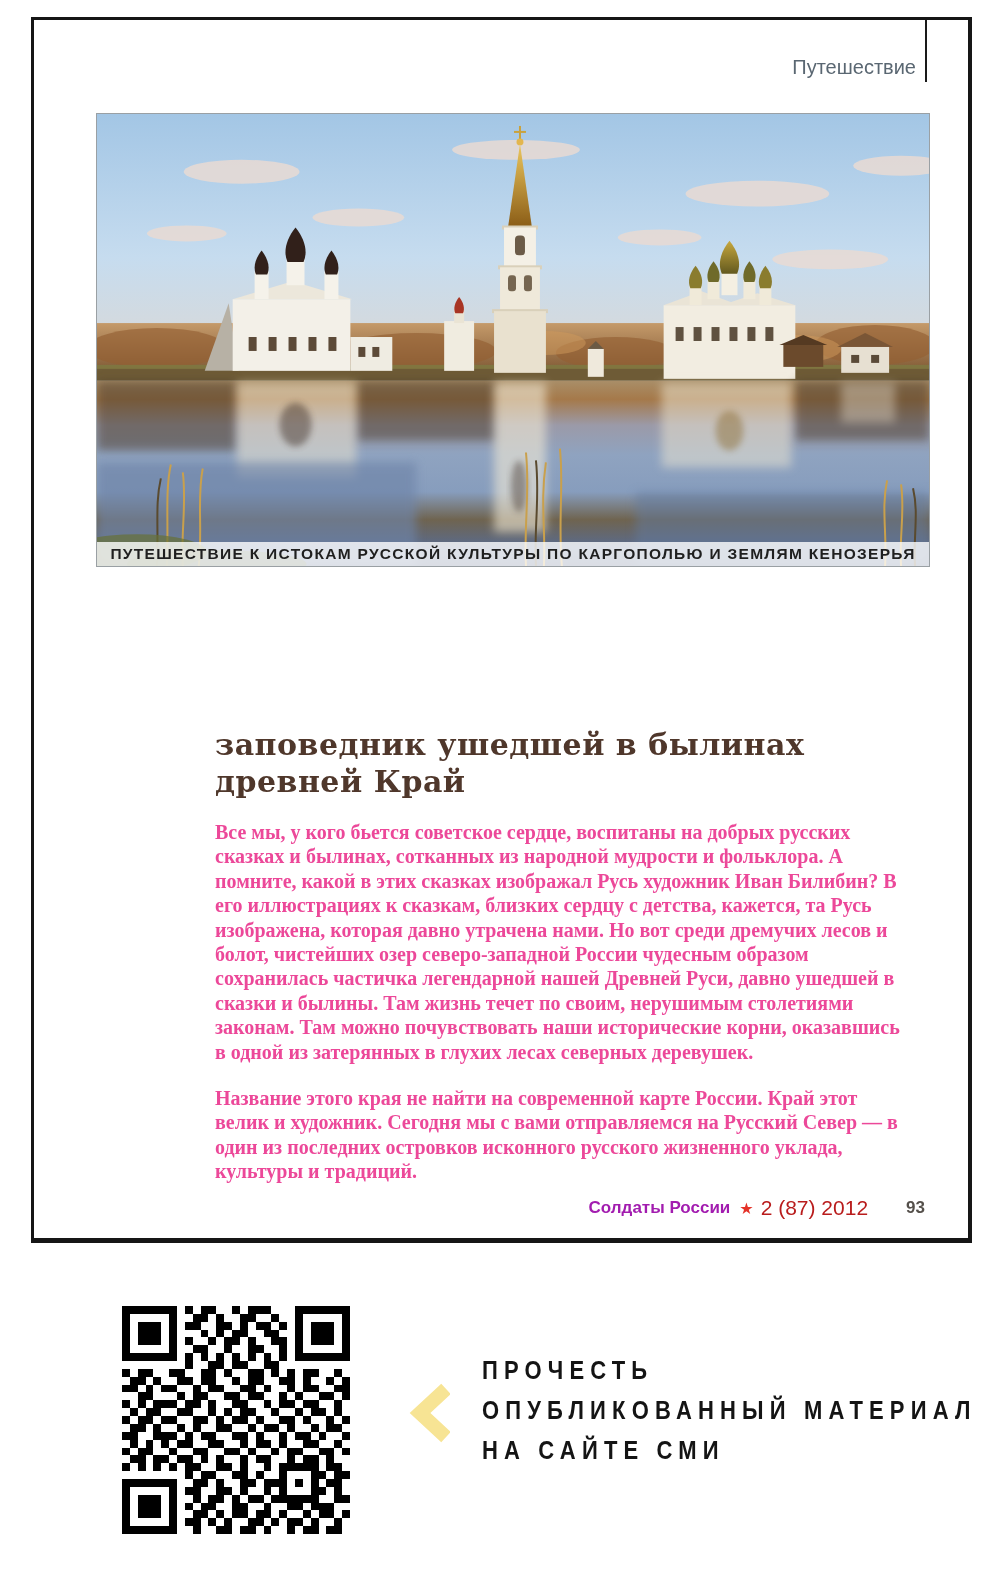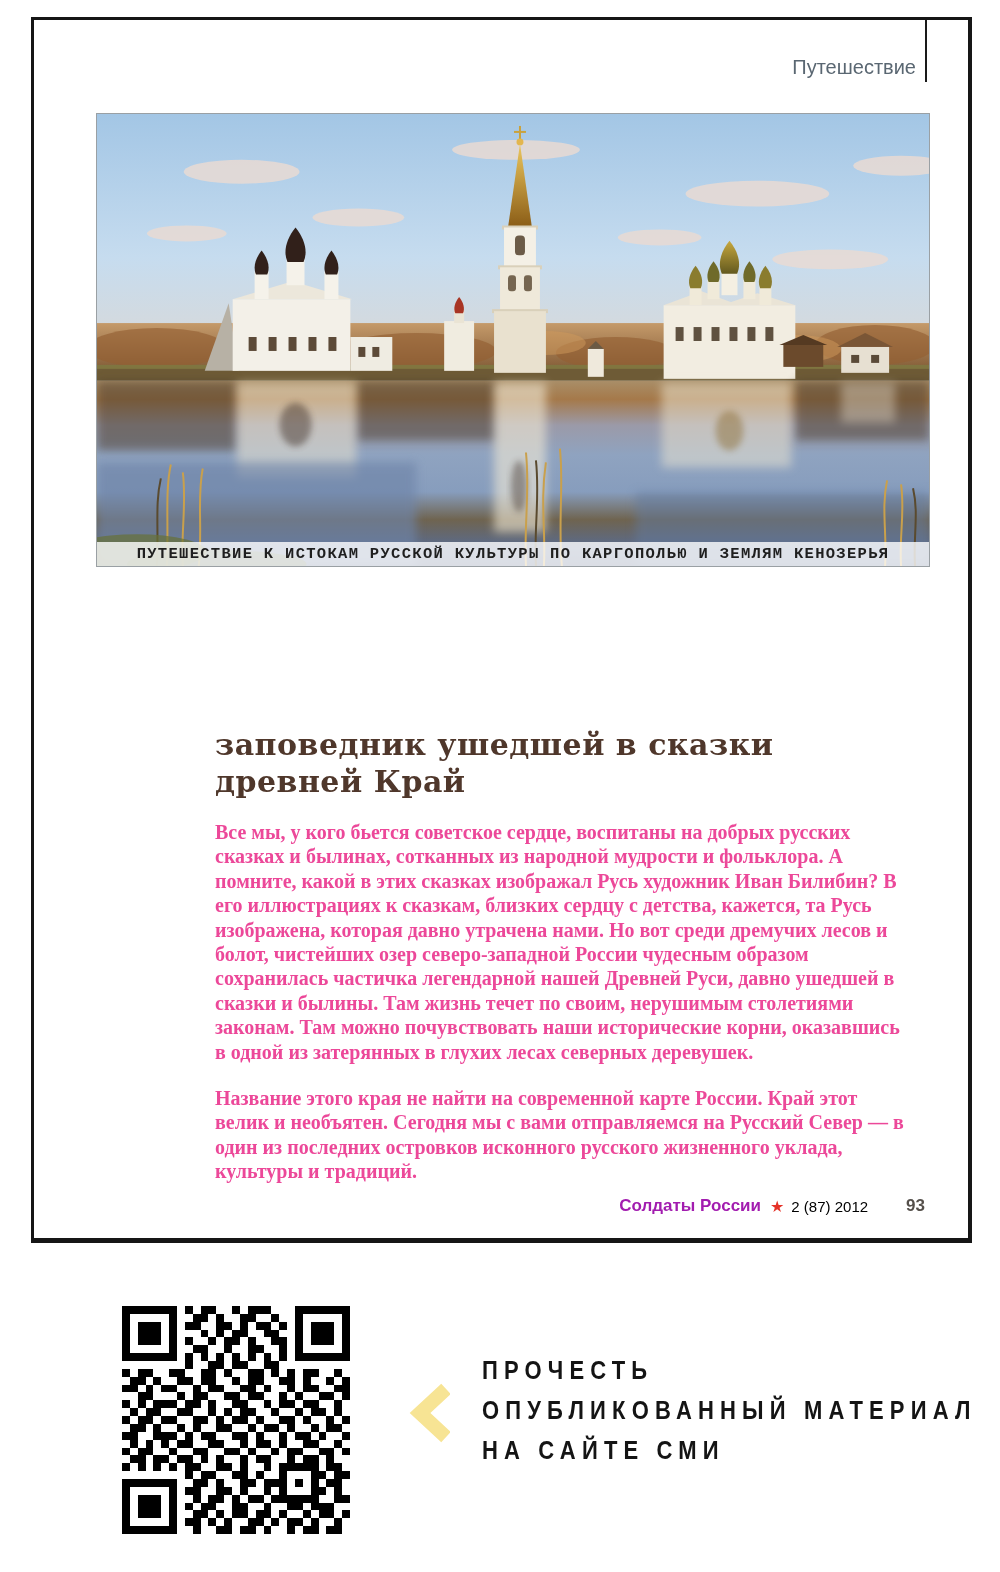--- a/index.html
+++ b/index.html
@@ -10,21 +10,21 @@
   .page{position:absolute;left:31px;top:17px;width:934px;height:1218px;background:#fff;
         border-style:solid;border-color:#161616;border-width:3px 4px 5px 3px;box-sizing:content-box;}
   .page-inner{position:absolute;left:0;top:0;width:934px;height:1196px;}
 
   .section-label{position:absolute;top:36px;right:52px;font-size:20px;color:#5a6772;
                  font-family:"Liberation Sans",sans-serif;}
   .header-rule{position:absolute;left:891px;top:0;width:2px;height:62px;background:#1a1a1a;}
 
   
   .hero{position:absolute;left:62px;top:93px;width:834px;height:454px;border:1px solid #9aa0a4;
-        box-sizing:border-box;overflow:hidden;font-family:Liberation Mono, monospace;}
+        box-sizing:border-box;overflow:hidden;}
   .hero svg{display:block;width:100%;height:100%;}
   .hero-caption{position:absolute;left:0;right:0;bottom:0;height:24px;background:rgba(255,255,255,.8);
         display:flex;align-items:center;justify-content:center;font-size:15.5px;font-weight:bold;
         letter-spacing:1.3px;color:#1f1f1f;white-space:nowrap;}
 
   
   .article-title{position:absolute;left:58px;top:578px;font-family:"DejaVu Serif",serif;
         font-weight:bold;font-size:94px;line-height:1;letter-spacing:-3px;color:#7a4f2e;white-space:nowrap;}
   @supports ((-webkit-background-clip:text) or (background-clip:text)){
     .article-title{
@@ -38,21 +38,21 @@
 
   
   .body-copy{position:absolute;left:181px;top:800px;width:690px;font-family:"Liberation Serif",serif;
         font-weight:bold;font-size:20px;line-height:24.4px;color:#ec4899;}
   .body-copy p{margin:0 0 22px 0;}
 
   
   .page-footer{position:absolute;top:1176px;right:43px;display:flex;align-items:center;white-space:nowrap;}
   .footer-magazine{font-family:Liberation Sans, sans-serif;font-weight:bold;font-size:17px;color:#a21caf;}
   .footer-star{font-size:16px;color:#e53228;margin:0 7px 0 9px;}
-  .footer-issue{font-size:15px;color:#000000;}
+  .footer-issue{font-size:21px;color:#b91c1c;}
   .footer-pagenum{font-size:17px;font-weight:bold;color:#55504b;margin-left:38px;}
 
   
   .qr-grid{position:absolute;left:122px;top:1306px;width:228px;height:228px;display:grid;
         grid-template-columns:repeat(29,1fr);grid-template-rows:repeat(29,1fr);background:#fff;}
   .qr-grid div{background:#fff;}
   .qr-grid div.qr-on{background:#000;}
 
   .chevron{position:absolute;left:406px;top:1383px;width:44px;height:60px;}
 
@@ -259,27 +259,27 @@
               <path d="M820 454 C818 424 824 402 818 376"></path>
             </g>
             <ellipse cx="40" cy="440" rx="70" ry="18" fill="#667036" opacity=".7"></ellipse>
             <ellipse cx="120" cy="452" rx="90" ry="14" fill="#586630" opacity=".6"></ellipse>
           </g>
         </svg>
         <div class="hero-caption">ПУТЕШЕСТВИЕ К ИСТОКАМ РУССКОЙ КУЛЬТУРЫ ПО КАРГОПОЛЬЮ И ЗЕМЛЯМ КЕНОЗЕРЬЯ</div>
       </div>
 
       <div class="article-subtitle">
-        <div>заповедник ушедшей в сказки</div>
+        <div>заповедник ушедшей в былинах</div>
         <div>древней Край</div>
       </div>
 
       <div class="body-copy">
         <p>Все мы, у кого бьется советское сердце, воспитаны на добрых русских сказках и былинах, сотканных из народной мудрости и фольклора. А помните, какой в этих сказках изображал Русь художник Иван Билибин? В его иллюстрациях к сказкам, близких сердцу с детства, кажется, та Русь изображена, которая давно утрачена нами. Но вот среди дремучих лесов и болот, чистейших озер северо-западной России чудесным образом сохранилась частичка легендарной нашей Древней Руси, давно ушедшей в сказки и былины. Там жизнь течет по своим, нерушимым столетиями законам. Там можно почувствовать наши исторические корни, оказавшись в одной из затерянных в глухих лесах северных деревушек.</p>
-        <p>Название этого края не найти на современной карте России. Край этот велик и необъятен. Сегодня мы с вами отправляемся на Русский Север — в один из последних островков исконного русского жизненного уклада, культуры и традиций.</p>
+        <p>Название этого края не найти на современной карте России. Край этот велик и художник. Сегодня мы с вами отправляемся на Русский Север — в один из последних островков исконного русского жизненного уклада, культуры и традиций.</p>
       </div>
 
       <div class="page-footer">
         <span class="footer-magazine">Солдаты России</span>
         <span class="footer-star">★</span>
         <span class="footer-issue">2 (87) 2012</span>
         <span class="footer-pagenum">93</span>
       </div>
 
     </div>

